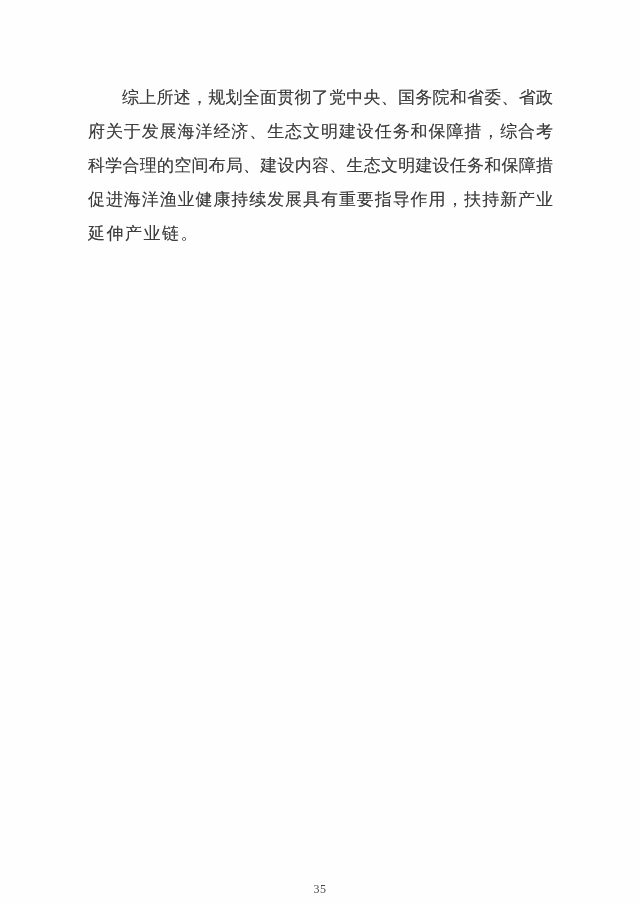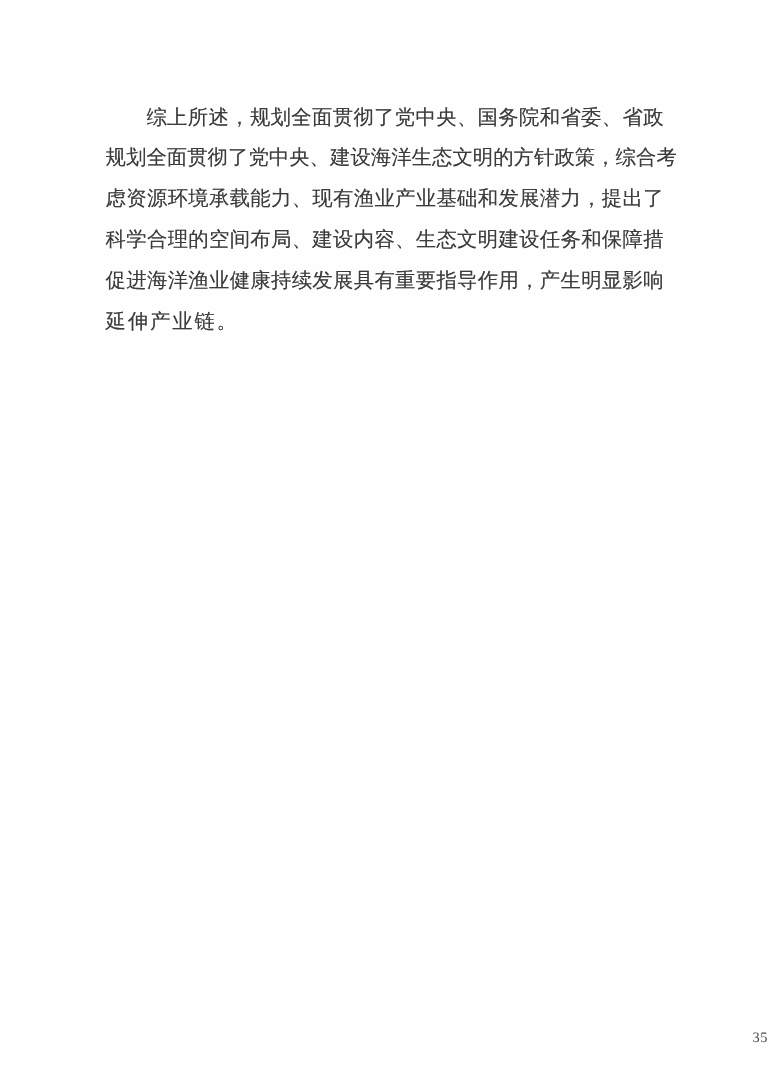--- a/index.html
+++ b/index.html
@@ -33,35 +33,34 @@
   .line-first {
     text-indent: 34px;
   }
   .line-last {
     text-align-last: left;
     white-space: normal;
     letter-spacing: 1.5px;
   }
   .page-number {
     position: absolute;
-    top: 857px;
+    top: 882px;
     left: 0;
     width: 100%;
-    text-align: right;
+    text-align: center;
     font-size: 12px;
     color: #4a4a4a;
     letter-spacing: 0.5px;
   }
 </style>
 </head>
 <body>
 
 <div class="page">
   <div class="text-block">
     <div class="line line-first">综上所述，规划全面贯彻了党中央、国务院和省委、省政</div>
-    <div class="line">规划全面贯彻了党中央、建设海洋生态文明的方针政策，综合考</div>
-    <div class="line">虑资源环境承载能力、现有渔业产业基础和发展潜力，提出了</div>
+    <div class="line">府关于发展海洋经济、生态文明建设任务和保障措，综合考</div>
     <div class="line">科学合理的空间布局、建设内容、生态文明建设任务和保障措</div>
-    <div class="line">促进海洋渔业健康持续发展具有重要指导作用，产生明显影响</div>
+    <div class="line">促进海洋渔业健康持续发展具有重要指导作用，扶持新产业</div>
     <div class="line line-last">延伸产业链。</div>
   </div>
   <div class="page-number">35</div>
 </div>
 
 </body></html>

